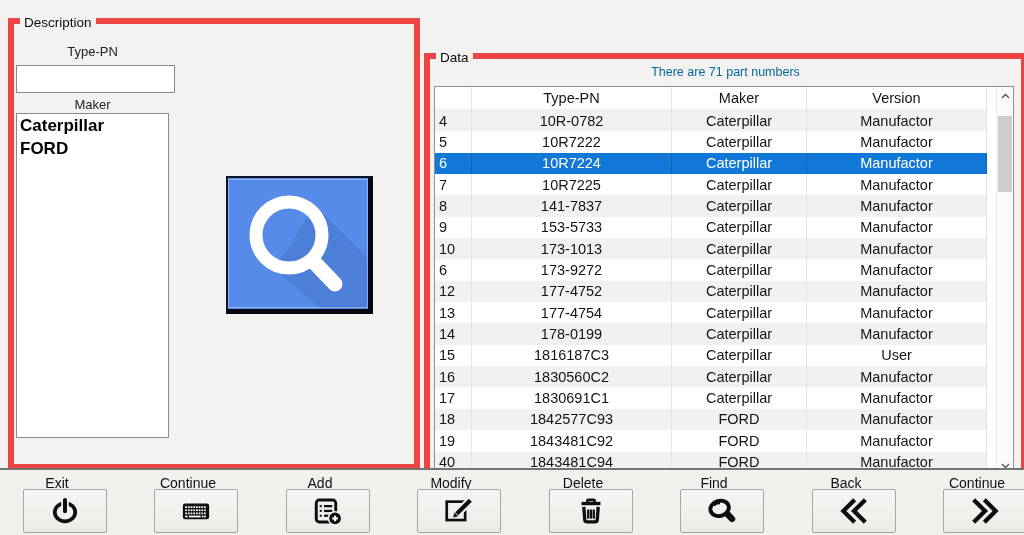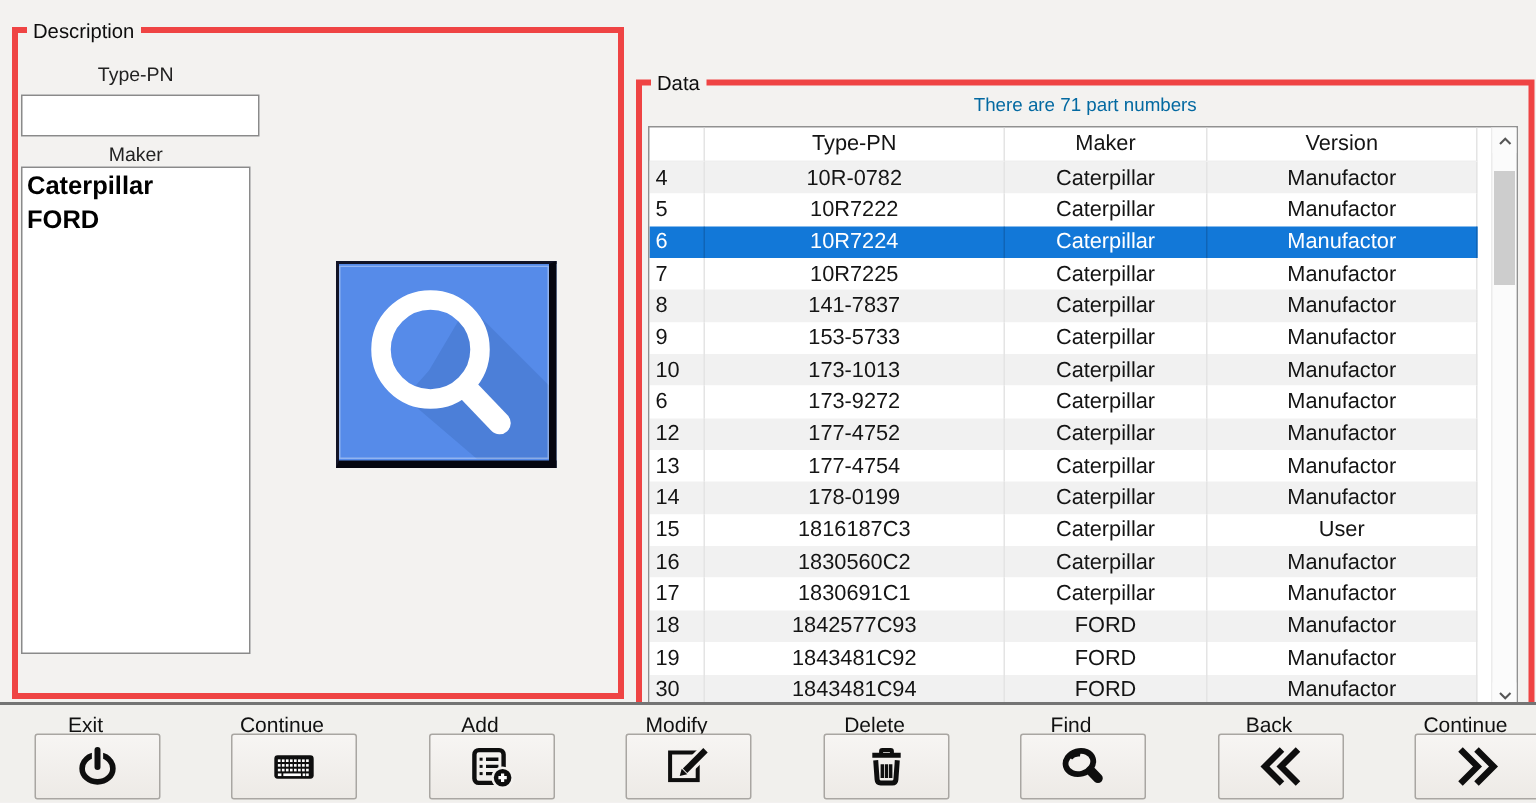--- a/index.html
+++ b/index.html
@@ -1,20 +1,20 @@
 <!DOCTYPE html>
 <html style="--sel: #1278d8;"><head>
 <meta charset="utf-8">
 <style>
   html,body{margin:0;padding:0;background:#f3f2f0;}
   #app{position:relative;width:1024px;height:535px;overflow:hidden;
        font-family:"Liberation Sans",sans-serif;color:#141414;background:#f3f2f0;}
 
   
-  .groupbox{position:absolute;border:4px solid #ef4444;}
+  .groupbox{position:absolute;border:6px solid #ef4444;}
   .groupbox-label{position:absolute;top:-9px;left:6px;background:#f3f2f0;
        padding:0 4px;font-size:13.5px;color:#0d0d0d;}
 
   
   .field-label{position:absolute;width:153px;text-align:center;font-size:13px;color:#222;}
   #typepn-input{position:absolute;left:2px;top:41px;width:149px;height:26px;
        border:1px solid #8a8a8a;background:#fff;font:15px "Liberation Sans",sans-serif;padding:0 4px;outline:none;}
   #maker-list{position:absolute;left:2px;top:89px;width:151px;height:323px;
        border:1px solid #8a8a8a;background:#fff;overflow:hidden;}
   .maker-item{font-size:17px;font-weight:bold;line-height:21px;padding:1px 3px;color:#000;}
@@ -208,21 +208,21 @@
   </div>
 
   <div class="trow">
     <div class="c c0">19</div>
     <div class="c c1">1843481C92</div>
     <div class="c c2">FORD</div>
     <div class="c c3">Manufactor</div>
   </div>
 
   <div class="trow alt">
-    <div class="c c0">30</div>
+    <div class="c c0">40</div>
     <div class="c c1">1843481C94</div>
     <div class="c c2">FORD</div>
     <div class="c c3">Manufactor</div>
   </div>
 </div>
       </div>
       <div id="vscroll">
         <div class="sb-arrow sb-up">
           <svg width="9" height="6" viewBox="0 0 9 6">
               <polyline points="1,5 4.5,1.5 8,5" fill="none" stroke="#555" stroke-width="1.4"></polyline>

